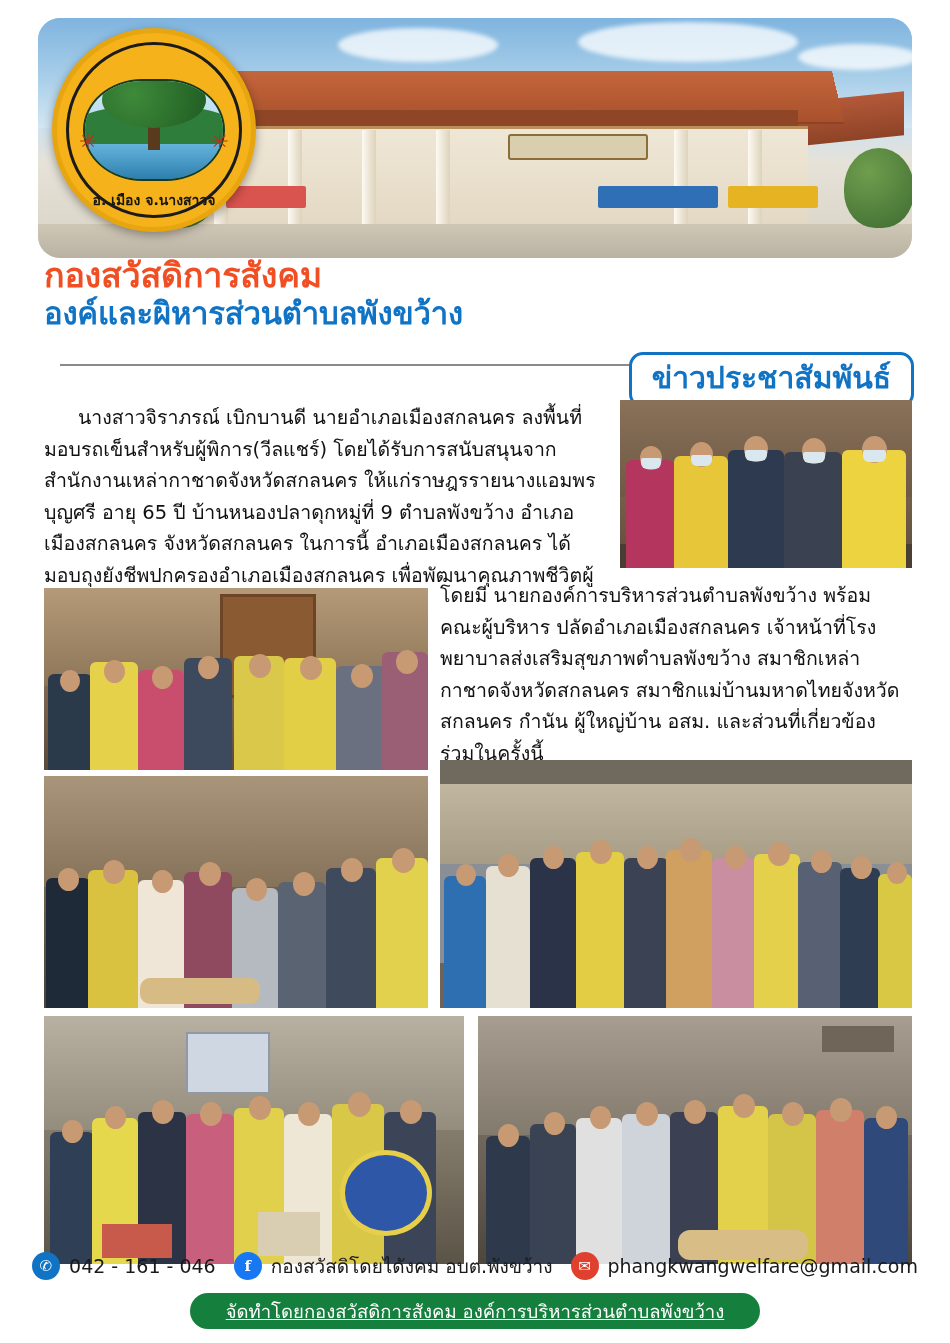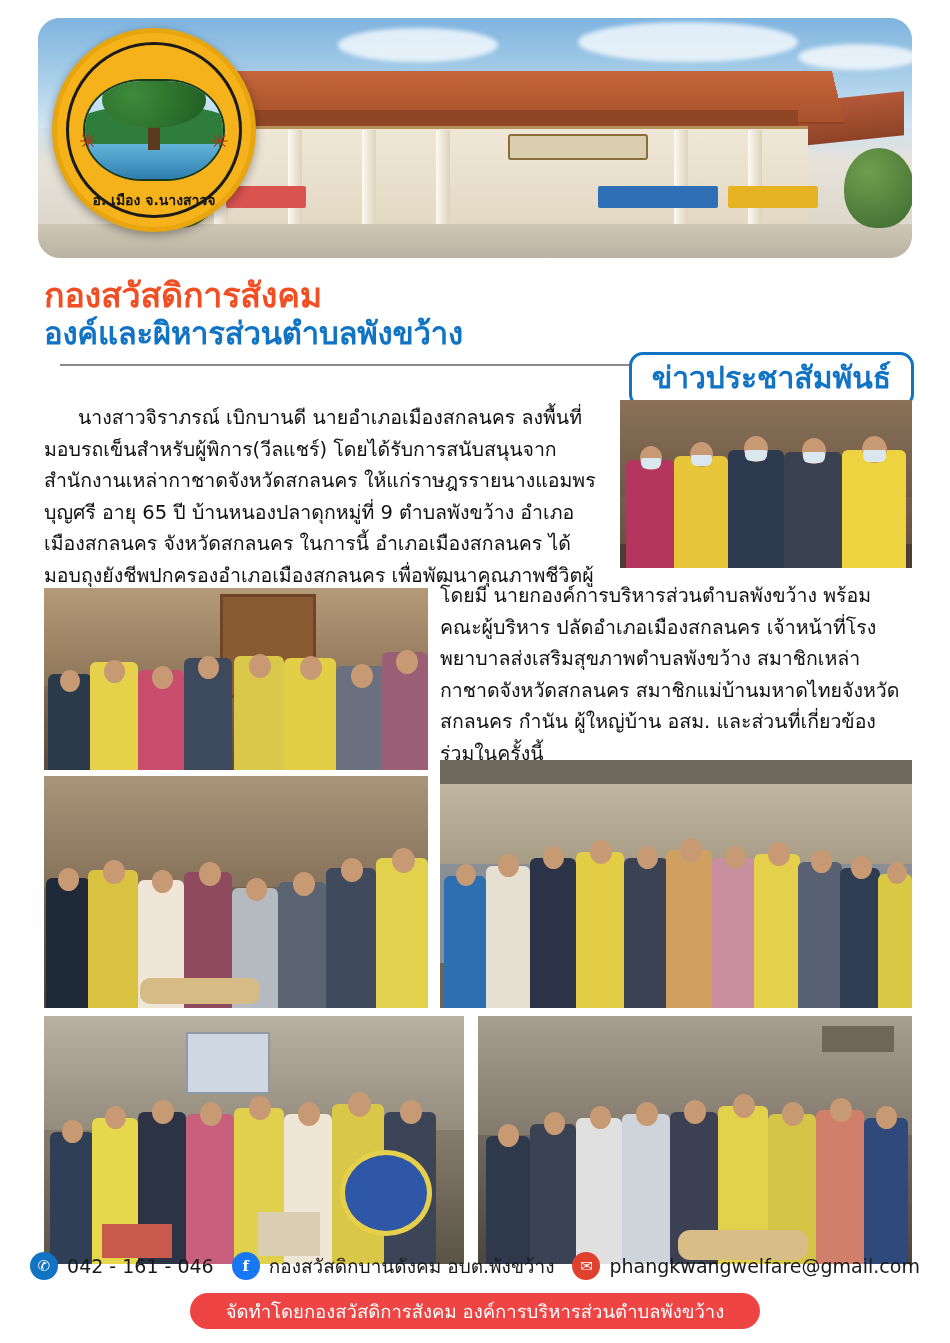--- a/index.html
+++ b/index.html
@@ -121,21 +121,21 @@
   .logo .botText {
     position: absolute; left: 0; bottom: 16px; width: 100%;
     text-align: center; color: #17170f; font-weight: 700;
     font-size: 14px;
   }
   .logo .star {
     position: absolute; top: 96px; color: #b4321f; font-size: 22px; font-weight: 700;
   }
 
   
-  .titleBlock { position: absolute; left: 44px; top: 276px; width: 560px; }
+  .titleBlock { position: absolute; left: 44px; top: 256px; width: 560px; }
   .t1 {
     color: #f04e23; font-size: 34px; font-weight: 700; line-height: 1.12;
     letter-spacing: -0.2px;
   }
   .t2 {
     color: #1173c4; font-size: 31px; font-weight: 700; line-height: 1.18;
     letter-spacing: -0.2px; margin-top: 1px;
   }
   .dateRow {
     position: absolute; left: 44px; top: 358px; width: 600px;
@@ -202,23 +202,23 @@
     width: 28px; height: 28px; border-radius: 50%;
     display: flex; align-items: center; justify-content: center;
     color: #fff; font-size: 15px; font-weight: 700;
     flex: 0 0 auto;
   }
   .cIcon.phone { background: #1173c4; }
   .cIcon.fb { background: #1877f2; font-family: "DejaVu Serif", serif; }
   .cIcon.mail { background: #e0412f; border-radius: 50%; }
   .footerBar {
     position: absolute; left: 190px; bottom: 14px; width: 570px; height: 36px;
-    background: #ef4444; border-radius: 18px;
+    background: #15803d; border-radius: 18px;
     display: flex; align-items: center; justify-content: center;
-    color: #fff; font-size: 18.5px;
+    color: #fff; font-size: 18.5px; text-decoration: underline;
   }
 </style>
 </head>
 <body>
 
 <div class="page">
 
   <div class="hero">
     <div class="sky"></div>
     <div class="cloud" style="left:300px;top:10px;width:160px;height:34px;"></div>
@@ -417,21 +417,21 @@
     <div style="position:absolute;left:200px;bottom:4px;width:130px;height:30px;background:#d8bd86;border-radius:12px;"></div>
   </div>
 
   <div class="contactBar">
     <div class="cItem">
       <span class="cIcon phone">✆</span>
       <span>042 - 161 - 046</span>
     </div>
     <div class="cItem">
       <span class="cIcon fb">f</span>
-      <span>กองสวัสดิกบานดังคม อบต.พังขว้าง</span>
+      <span>กองสวัสดิโดยไดังคม อบต.พังขว้าง</span>
     </div>
     <div class="cItem">
       <span class="cIcon mail">✉</span>
       <span>phangkwangwelfare@gmail.com</span>
     </div>
   </div>
 
   <div class="footerBar">จัดทำโดยกองสวัสดิการสังคม  องค์การบริหารส่วนตำบลพังขว้าง</div>
 
 </div>

